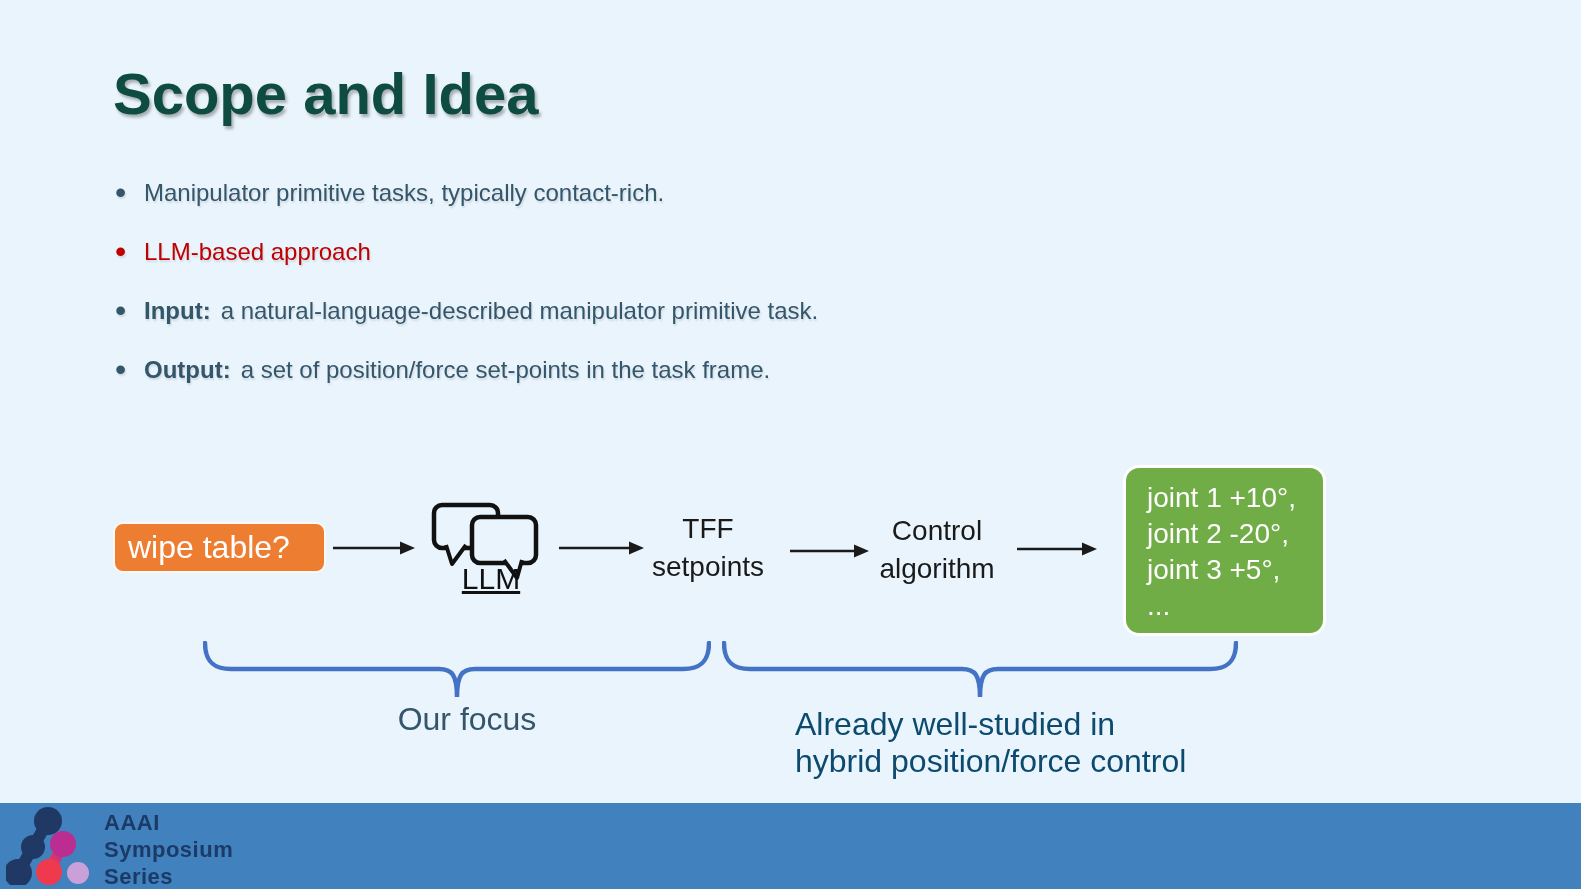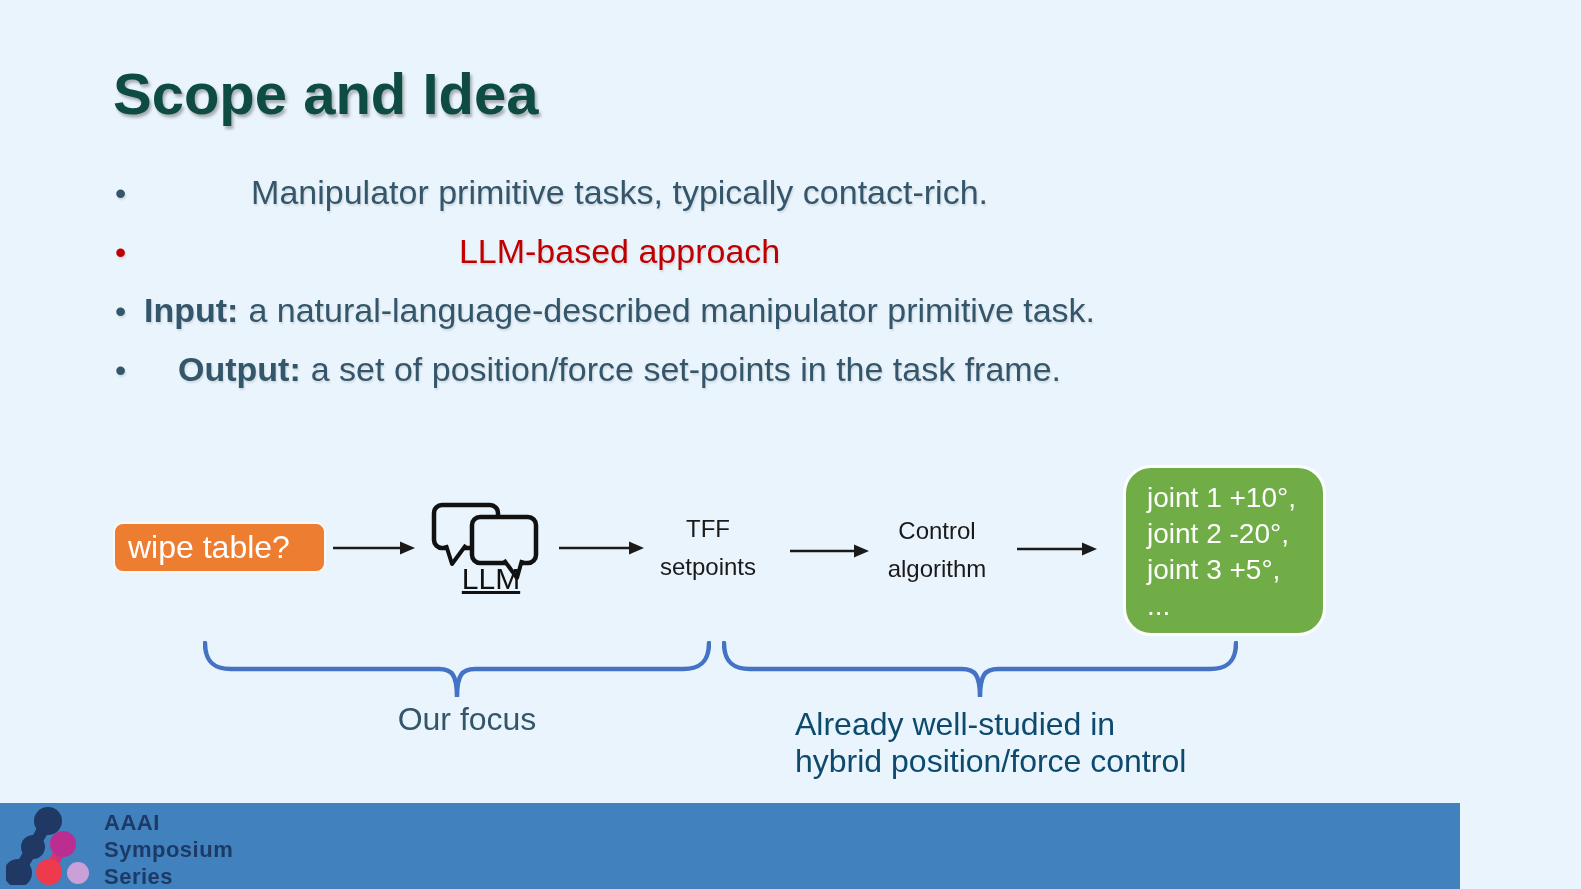--- a/index.html
+++ b/index.html
@@ -11,23 +11,22 @@
   .title{
     position:absolute;left:113px;top:60px;
     font-size:58px;font-weight:bold;color:#0E4B41;
     text-shadow:2px 3px 3px rgba(40,40,40,.35);
     white-space:nowrap;
     text-align:right;
   }
   .bullets{position:absolute;left:113px;top:163px;}
   .bullet{
     position:relative;height:59px;line-height:59px;
-    font-size:34px;color:#34566B;padding-left:31px;white-space:nowrap;
+    font-size:24px;color:#34566B;padding-left:31px;white-space:nowrap;
     text-shadow:1px 2px 2px rgba(60,60,60,.14);
-    text-align:center;
   }
   .bullet .dot{position:absolute;left:2px;top:0;}
   .bullet .dot::before{content:"\2022";font-size:32px;}
   .red{color:#C00000;}
   .prefix{font-weight:bold;margin-right:10px;}
 
   
   .input-box{
     position:absolute;left:113px;top:522px;width:213px;height:51px;
     box-sizing:border-box;background:#ED7D31;border:2px solid rgba(255,255,255,.95);
@@ -35,43 +34,43 @@
     padding-left:13px;white-space:nowrap;
   }
   .arrow{position:absolute;}
   .llm-icon{position:absolute;left:430px;top:502px;}
   .llm-label{
     position:absolute;left:452px;top:562px;width:78px;text-align:center;
     font-size:30px;color:#111111;text-decoration:underline;
   }
   .node{
     position:absolute;text-align:center;
-    font-size:24px;line-height:38px;color:#1a1a1a;
+    font-size:28px;line-height:38px;color:#1a1a1a;
   }
   .node-tff{left:633px;top:510px;width:150px;}
   .node-control{left:852px;top:512px;width:170px;}
   .output-box{
     position:absolute;left:1123px;top:465px;width:203px;height:171px;
     box-sizing:border-box;background:#70AD47;border:3px solid #ffffff;
-    border-radius:28px;color:#ffffff;font-size:28px;line-height:36px;
+    border-radius:16px;color:#ffffff;font-size:28px;line-height:36px;
     padding:12px 0 0 21px;white-space:nowrap;
   }
   .brace{position:absolute;top:641px;}
   .focus-label{
     position:absolute;left:392px;top:701px;width:150px;text-align:center;
     font-size:32px;color:#34566B;white-space:nowrap;
   }
   .studied-label{
     position:absolute;left:795px;top:706px;
     font-size:32px;line-height:37px;color:#0c4a6e;white-space:nowrap;
   }
 
   
   .footer-bar{
-    position:absolute;left:0;top:803px;width:1460px;height:86px;
+    position:absolute;left:0;top:803px;width:1581px;height:86px;
     background:#4181BE;
   }
   .logo-graphic{position:absolute;left:6px;top:4px;}
   .logo-text{
     position:absolute;left:104px;top:6px;
     font-size:22px;font-weight:bold;color:#1C3A66;
     line-height:27px;letter-spacing:.5px;white-space:nowrap;
   }
 </style>
 </head>

